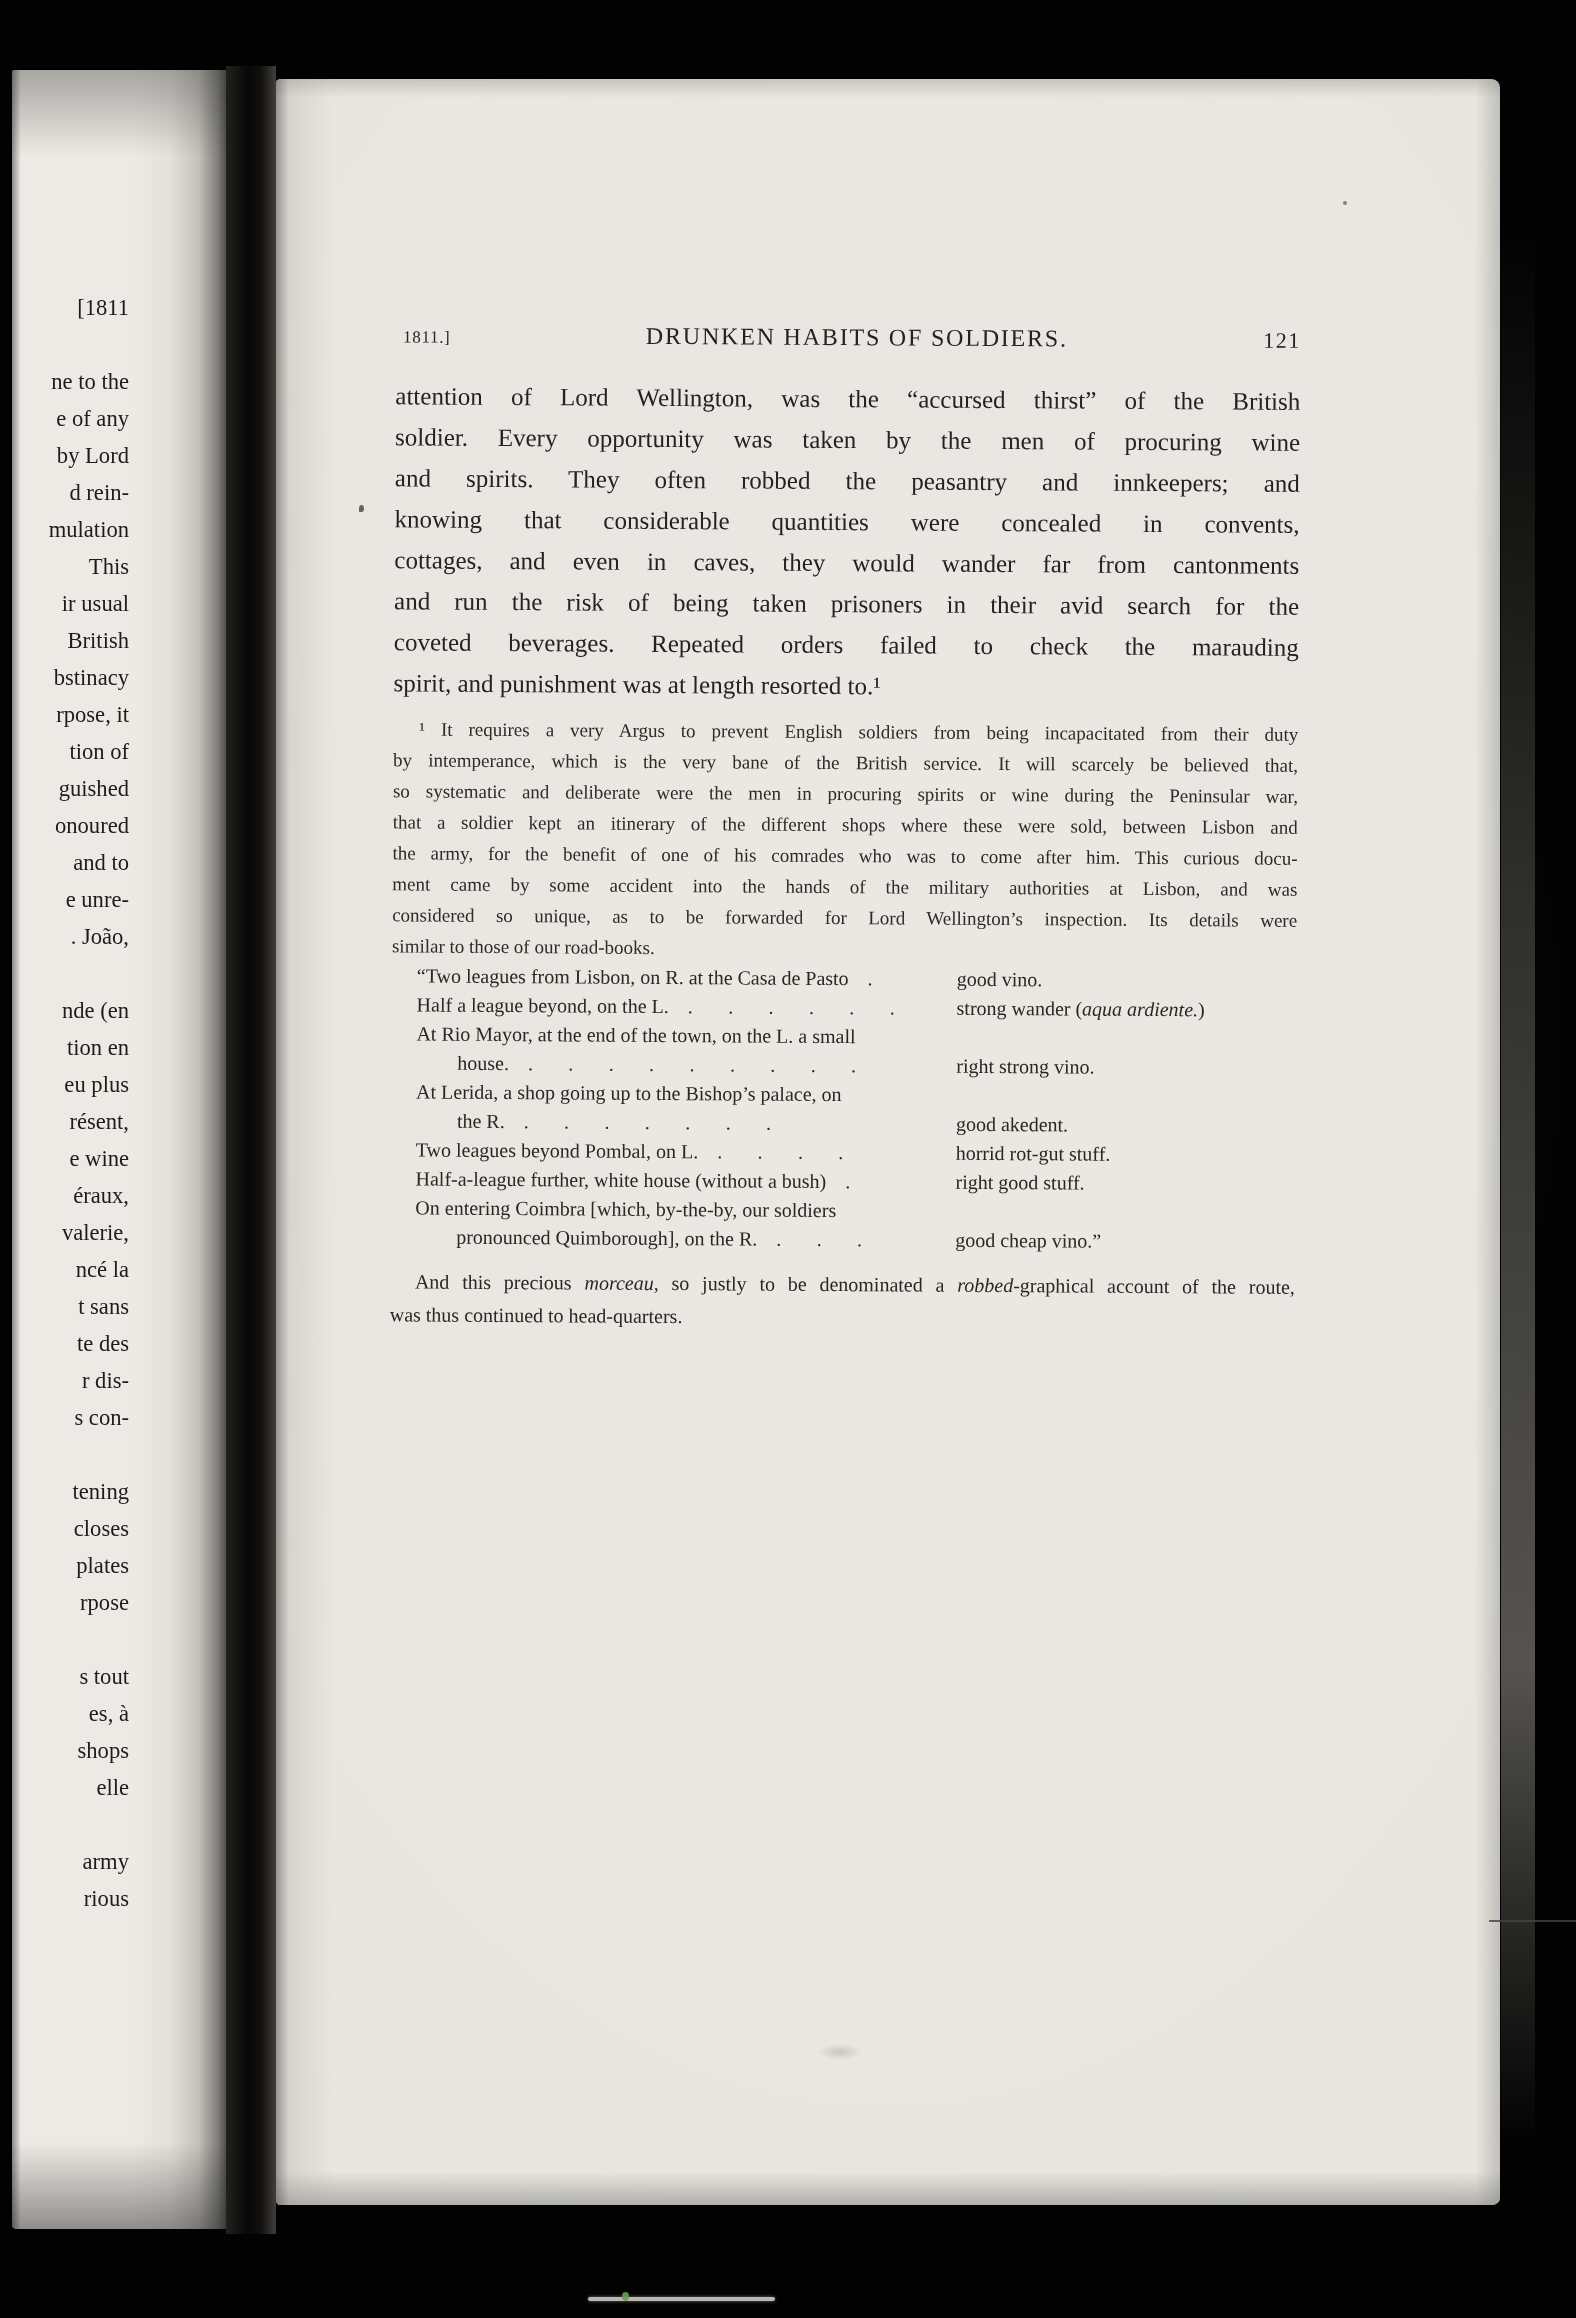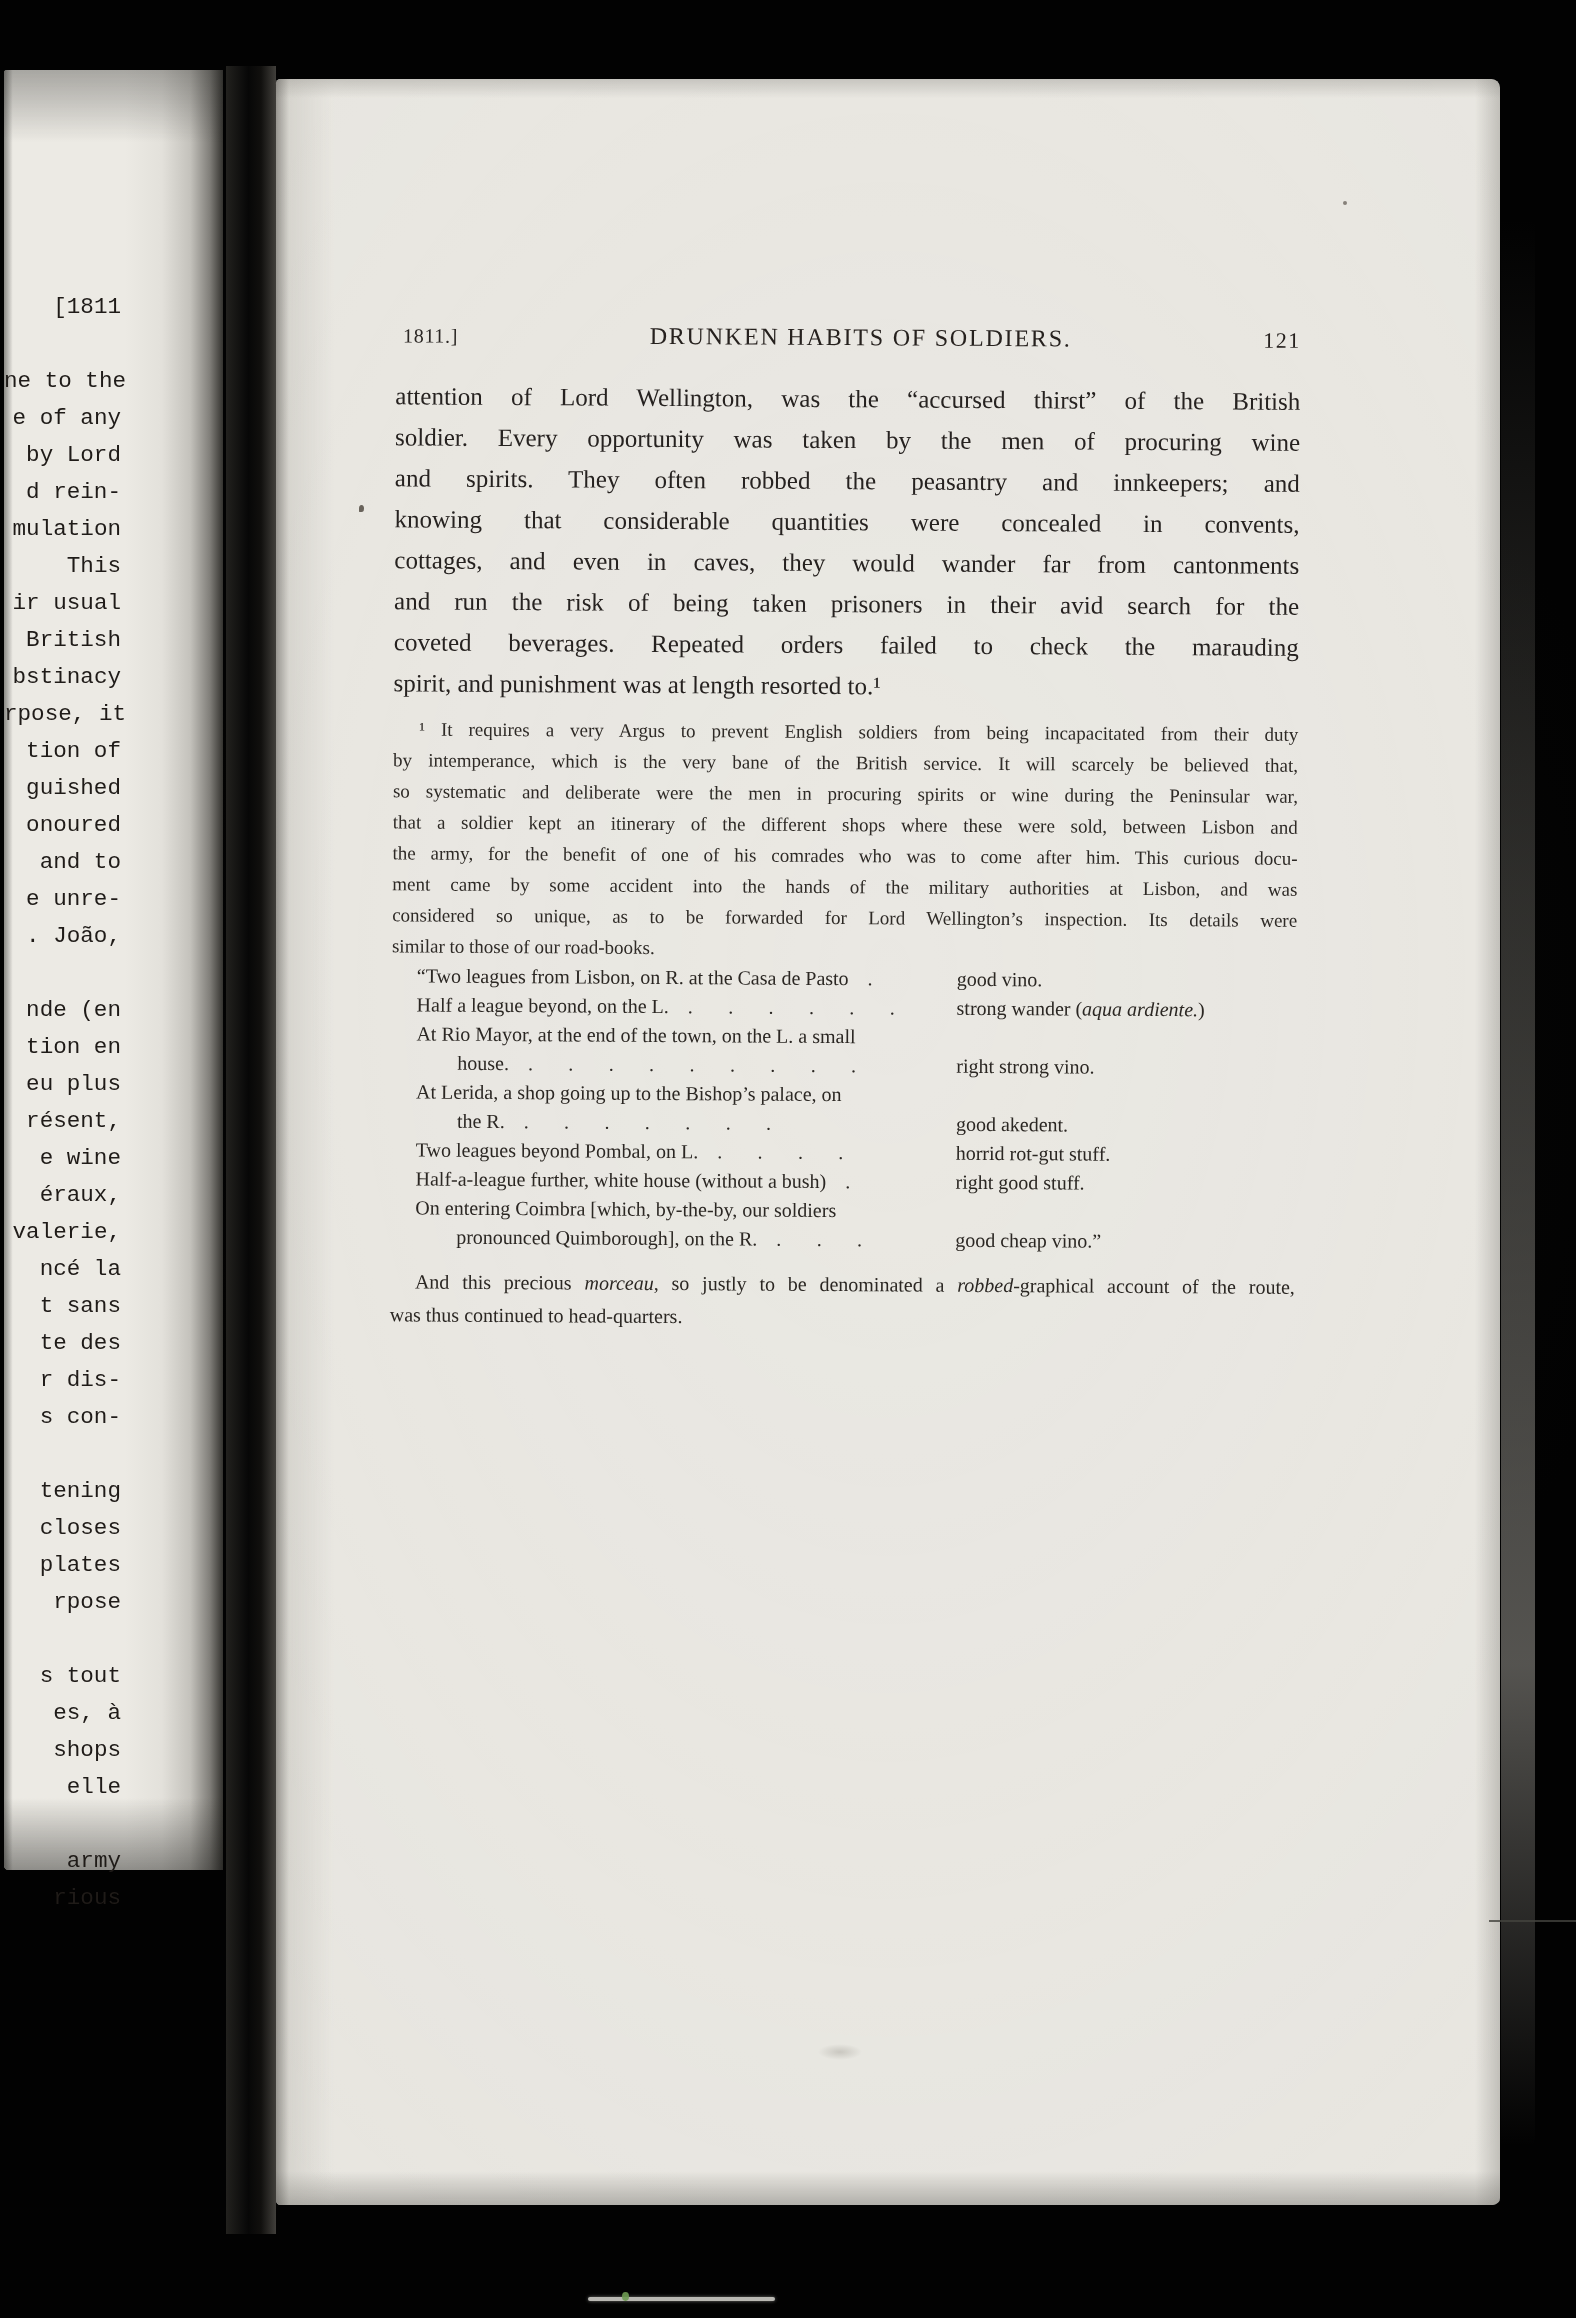--- a/index.html
+++ b/index.html
@@ -4,24 +4,23 @@
 <style>
   html,body { margin:0; padding:0; background:#000; }
   .scan {
     position:relative; width:1577px; height:2319px; overflow:hidden;
     background: radial-gradient(60% 45% at 58% 45%, #0b0b0a, #020202 80%);
     font-family:"Liberation Serif","DejaVu Serif",serif;
   }
 
   
   .left-page {
-    position:absolute; left:4px; top:70px; width:219px; height:1800px;
+    position:absolute; left:12px; top:70px; width:219px; height:2159px;
     background: linear-gradient(to right, #eceae4 0%, #eceae4 55%, #e3e1db 72%, #c4c2bc 85%, #807e79 94%, #34332f 100%);
     border-radius:2.9px 0 0 4.4px;
-    font-family:Liberation Mono, monospace;
   }
   .left-page::after {
     content:""; position:absolute; inset:0; border-radius:inherit;
     background:
       linear-gradient(to bottom, rgba(40,40,38,.35), rgba(0,0,0,0) 4%, rgba(0,0,0,0) 96%, rgba(30,30,28,.45)),
       linear-gradient(to right, rgba(20,20,18,.45), rgba(0,0,0,0) 4%);
   }
   .lp-lines {
     position:absolute; left:0; top:219px; width:117px; text-align:right;
     font-size:22.6px; color:#1f1b18; z-index:2;
@@ -45,21 +44,21 @@
       linear-gradient(to right, rgba(85,83,78,.55) 0, rgba(160,158,150,.25) 13px, rgba(0,0,0,0) 58px),
       linear-gradient(to left, rgba(120,118,112,.35) 0, rgba(0,0,0,0) 25px),
       linear-gradient(to bottom, rgba(120,118,112,.30) 0, rgba(0,0,0,0) 19px),
       linear-gradient(to top, rgba(95,93,88,.40) 0, rgba(0,0,0,0) 34px),
       radial-gradient(140% 120% at 50% 42%, rgba(255,255,255,.10), rgba(0,0,0,0) 70%);
   }
   .page-inner { position:absolute; inset:0; transform:rotate(0.35deg); transform-origin:45% 10%; }
   .col { position:absolute; left:120px; top:0; width:905px; height:100%; color:#262220; }
 
   .header { position:absolute; top:245px; left:0; width:100%; display:flex; justify-content:space-between; align-items:baseline; }
-  .h-year  { font-size:20px; padding-left:7.3px; letter-spacing:0.7px; color:#2b2724; }
+  .h-year  { font-size:17px; padding-left:7.3px; letter-spacing:0.7px; color:#2b2724; }
   .h-title { font-size:24px; letter-spacing:1.8px; color:#26211e; }
   .h-num   { font-size:22px; letter-spacing:1.5px; color:#26211e;text-align:right; }
 
   .para .pline { text-align:justify; text-align-last:justify; }
   .para .pline:last-child { text-align-last:left; }
 
   .body { position:absolute; top:299px; left:0; width:100%; font-size:25px; }
   .body .pline { height:41px; line-height:41px; }
 
   .fnote { position:absolute; top:637px; left:0; width:100%; font-size:19px; color:#2e2a26; }

